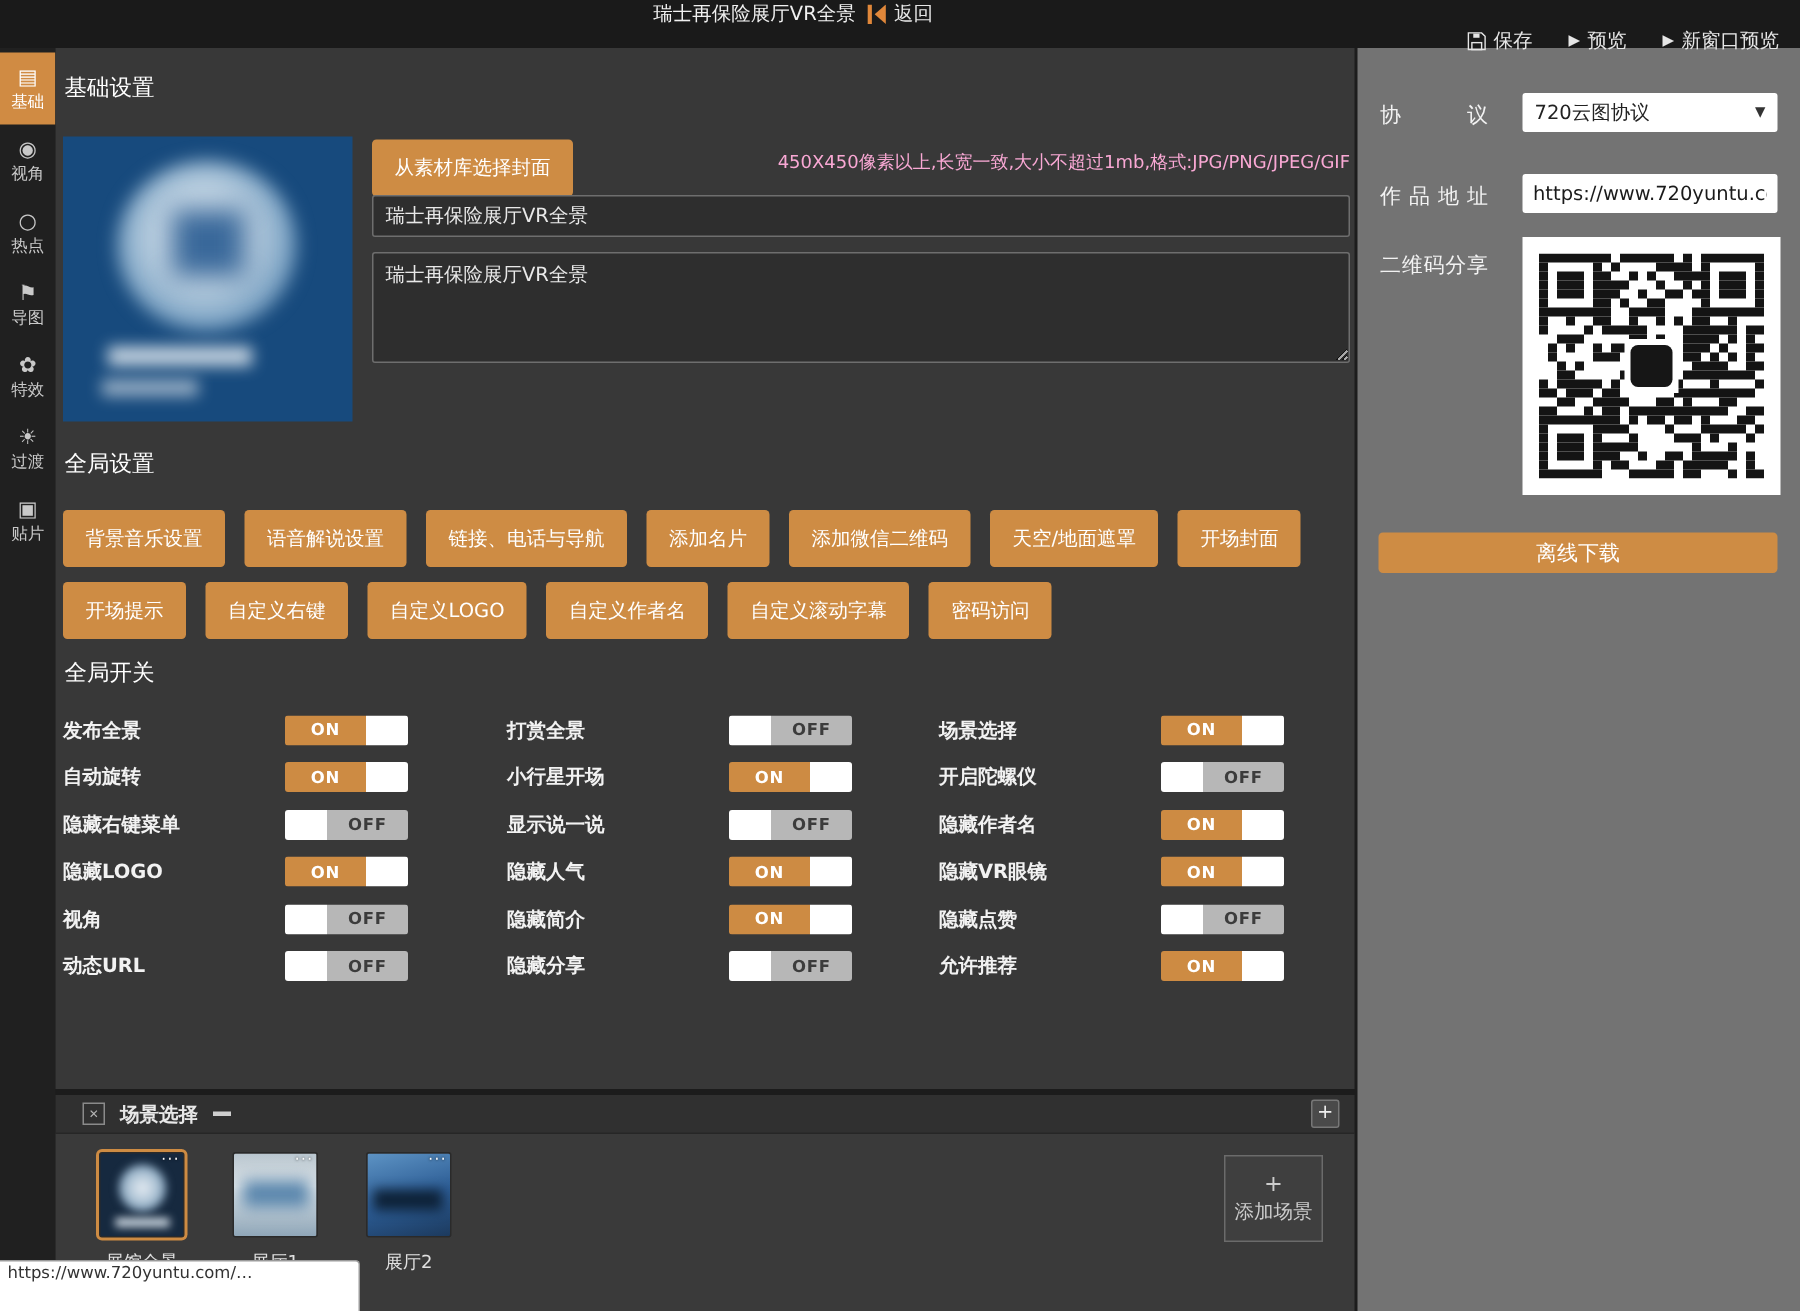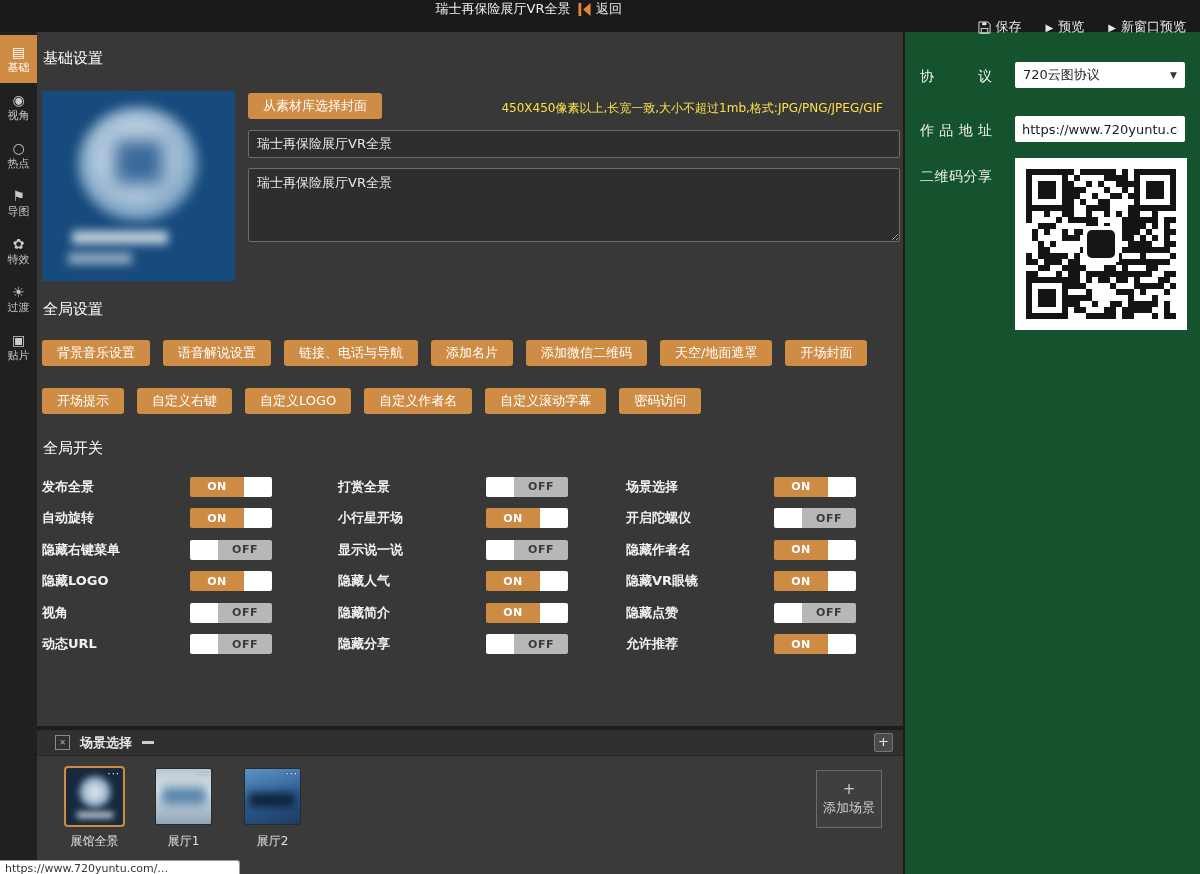--- a/index.html
+++ b/index.html
@@ -31,30 +31,30 @@
 
   
   .cover{position:absolute;left:5px;top:59px;width:193px;height:190px;background:#174a7d;overflow:hidden;}
   .cover-blob{position:absolute;left:36px;top:16px;width:120px;height:114px;border-radius:50%;background:radial-gradient(circle at 48% 45%,#eef3f7 0%,#c2d5e4 35%,#7ca3c4 65%,rgba(23,74,125,0) 92%);filter:blur(6px);}
   .cover-mark{position:absolute;left:72px;top:48px;width:50px;height:46px;background:#39689a;filter:blur(9px);}
   .cover-line1{position:absolute;left:30px;top:140px;width:96px;height:13px;background:#d6e1ea;filter:blur(5px);opacity:.9;}
   .cover-line2{position:absolute;left:26px;top:162px;width:64px;height:11px;background:#b9c9d8;filter:blur(5px);opacity:.8;}
 
   
   .btn-choose{position:absolute;left:211px;top:61px;}
-  .hint{position:absolute;right:20px;top:68px;font-size:12px;color:#fde047;white-space:nowrap;}
+  .hint{position:absolute;right:3px;top:68px;font-size:12px;color:#f9a8d4;white-space:nowrap;}
   .inp{background:#2e2e2e;border:1px solid #6e6e6e;color:#e8e8e8;font-size:13px;font-family:inherit;border-radius:2px;box-sizing:border-box;}
   .inp-title{position:absolute;left:211px;top:98px;width:652px;height:28px;padding:0 8px;}
   .inp-desc{position:absolute;left:211px;top:136px;width:652px;height:74px;padding:5px 8px;}
   .tag-box{position:absolute;left:211px;top:220px;width:652px;height:26px;background:#2e2e2e;border:1px solid #6e6e6e;border-radius:2px;box-sizing:border-box;display:flex;align-items:center;padding:0 3px;}
   .tag{background:#cd8b43;color:#fff;font-size:12px;height:20px;display:flex;align-items:center;gap:5px;padding:0 6px;border-radius:2px;}
   .tag-x{cursor:pointer;font-size:12px;opacity:.9;}
 
   
-  .obtn{height:26px;padding:0 15px;background:#ce8c44;border:none;border-radius:3px;color:#fff;font-size:13px;font-family:inherit;cursor:pointer;white-space:nowrap;}
+  .obtn{height:38px;padding:0 15px;background:#ce8c44;border:none;border-radius:3px;color:#fff;font-size:13px;font-family:inherit;cursor:pointer;white-space:nowrap;}
   .btn-row{position:absolute;left:5px;display:flex;gap:13px;}
   .row1{top:308px;}
   .row2{top:356px;}
 
   
   .sw-grid{position:absolute;left:5px;top:439px;display:grid;grid-template-columns:296px 288px 272px;grid-auto-rows:31.5px;align-items:center;}
   .sw-cell{display:flex;align-items:center;}
   .sw-label{width:148px;font-size:13px;font-weight:bold;color:#f2f2f2;white-space:nowrap;}
   .toggle{display:flex;width:82px;height:20px;cursor:pointer;border-radius:2px;overflow:hidden;}
   .tg-track{flex:1;font-size:11px;font-weight:bold;display:flex;align-items:center;justify-content:center;letter-spacing:.5px;}
@@ -83,31 +83,31 @@
   .thumb-1::after{content:"";position:absolute;left:10px;bottom:6px;width:36px;height:6px;background:#cdd8e2;filter:blur(3px);}
   .thumb-2{background:linear-gradient(180deg,#b9c6cf 0%,#dde4e8 40%,#8fa6b8 100%);}
   .thumb-2::before{content:"";position:absolute;left:6px;top:18px;width:44px;height:18px;background:#5b87ad;filter:blur(5px);}
   .thumb-3{background:linear-gradient(165deg,#5d93c4 0%,#2c5c94 55%,#1c3a5e 100%);}
   .thumb-3::before{content:"";position:absolute;left:4px;top:24px;width:46px;height:14px;background:#0e2238;filter:blur(4px);}
   .add-scene{position:absolute;left:779px;top:14px;width:66px;height:58px;background:#3f3f3f;border:1px solid #6b6b6b;display:flex;flex-direction:column;align-items:center;justify-content:center;gap:3px;color:#ccc;cursor:pointer;box-sizing:border-box;}
   .as-plus{font-size:15px;line-height:14px;}
   .as-label{font-size:13px;}
 
   
-  .right-panel{position:absolute;left:905px;top:32px;width:295px;bottom:0;background:#14532d;}
+  .right-panel{position:absolute;left:905px;top:32px;width:295px;bottom:0;background:#737373;}
   .rp-label{position:absolute;left:15px;width:72px;font-size:14px;color:#f2f2f2;text-align:justify;text-align-last:justify;}
   .l1{top:36px;} .l2{top:90px;} .l3{top:136px;}
   .rp-select{position:absolute;left:110px;top:30px;width:170px;height:26px;background:#fff;border-radius:2px;display:flex;align-items:center;padding:0 8px;box-sizing:border-box;color:#222;font-size:13px;cursor:pointer;}
   .rp-caret{margin-left:auto;font-size:9px;color:#333;}
   .rp-input{position:absolute;left:110px;top:84px;width:170px;height:26px;background:#fff;border:none;border-radius:2px;padding:0 7px;box-sizing:border-box;font-size:13px;color:#1a1a1a;font-family:inherit;}
   .qr-box{position:absolute;left:110px;top:126px;width:172px;height:172px;background:#fff;display:flex;align-items:center;justify-content:center;}
   .dl-btn{position:absolute;left:14px;top:323px;width:266px;height:27px;background:#ce8c44;border:none;border-radius:3px;color:#fff;font-size:14px;font-family:inherit;cursor:pointer;}
 
   
-  .status-tip{position:absolute;left:0;bottom:0;width:240px;height:14px;background:#fff;border:1px solid #9a9a9a;border-left:none;border-bottom:none;border-top-right-radius:3px;box-sizing:border-box;font-size:11px;color:#333;line-height:15px;padding:0 5px;white-space:nowrap;overflow:hidden;z-index:20;}
+  .status-tip{position:absolute;left:0;bottom:0;width:240px;height:34px;background:#fff;border:1px solid #9a9a9a;border-left:none;border-bottom:none;border-top-right-radius:3px;box-sizing:border-box;font-size:11px;color:#333;line-height:15px;padding:0 5px;white-space:nowrap;overflow:hidden;z-index:20;}
 </style>
 </head>
 <body>
 
 <div class="topbar">
   <div class="tb-back">
     <svg width="13" height="13" viewBox="0 0 14 14">
         <rect x="0.5" y="0" width="3" height="14" fill="#e0873a"></rect>
         <path d="M13.5 0 L5.5 7 L13.5 14 Z" fill="#e0873a"></path>
       </svg>
@@ -730,15 +730,16 @@
           <rect x="102" y="144" width="6" height="6"></rect>
           <rect x="126" y="144" width="6" height="6"></rect>
           <rect x="138" y="144" width="6" height="6"></rect>
           <rect x="144" y="144" width="6" height="6"></rect>
         </g>
         <rect x="57" y="57" width="36" height="36" fill="#fff"></rect>
         <rect x="61" y="61" width="28" height="28" rx="5" fill="#161616"></rect>
       </svg>
   </div>
 
+  <button class="dl-btn">离线下载</button>
 </div>
 
 <div class="status-tip">https://www.720yuntu.com/…</div>
 
 </body></html>

